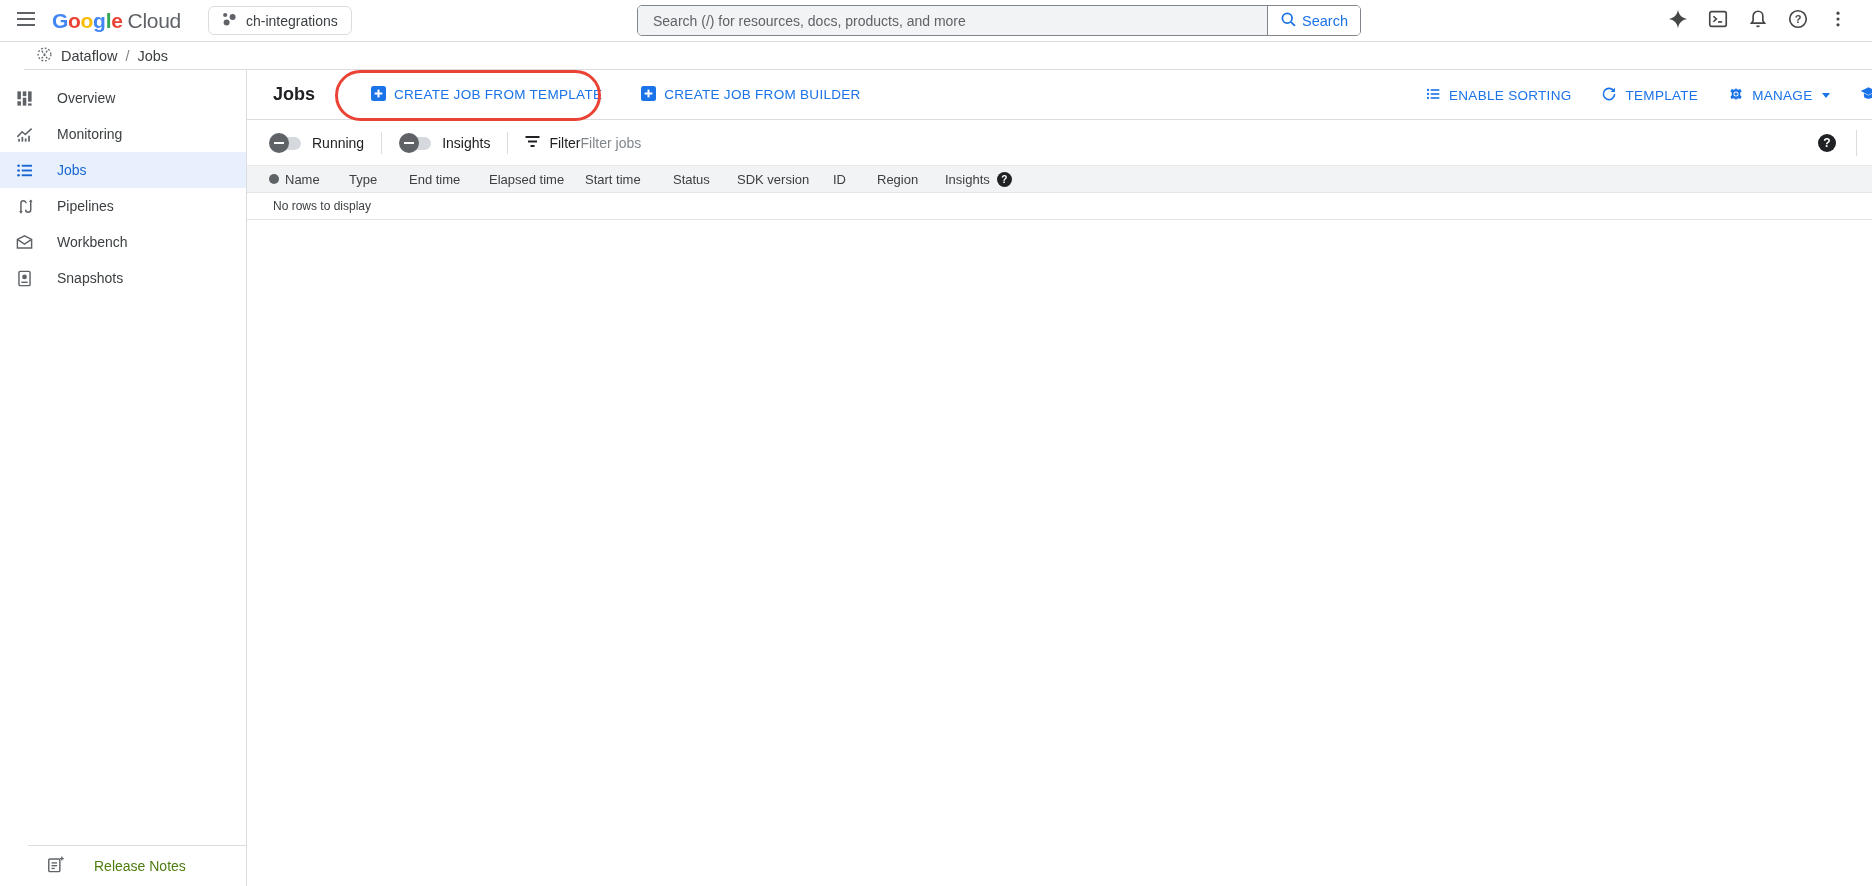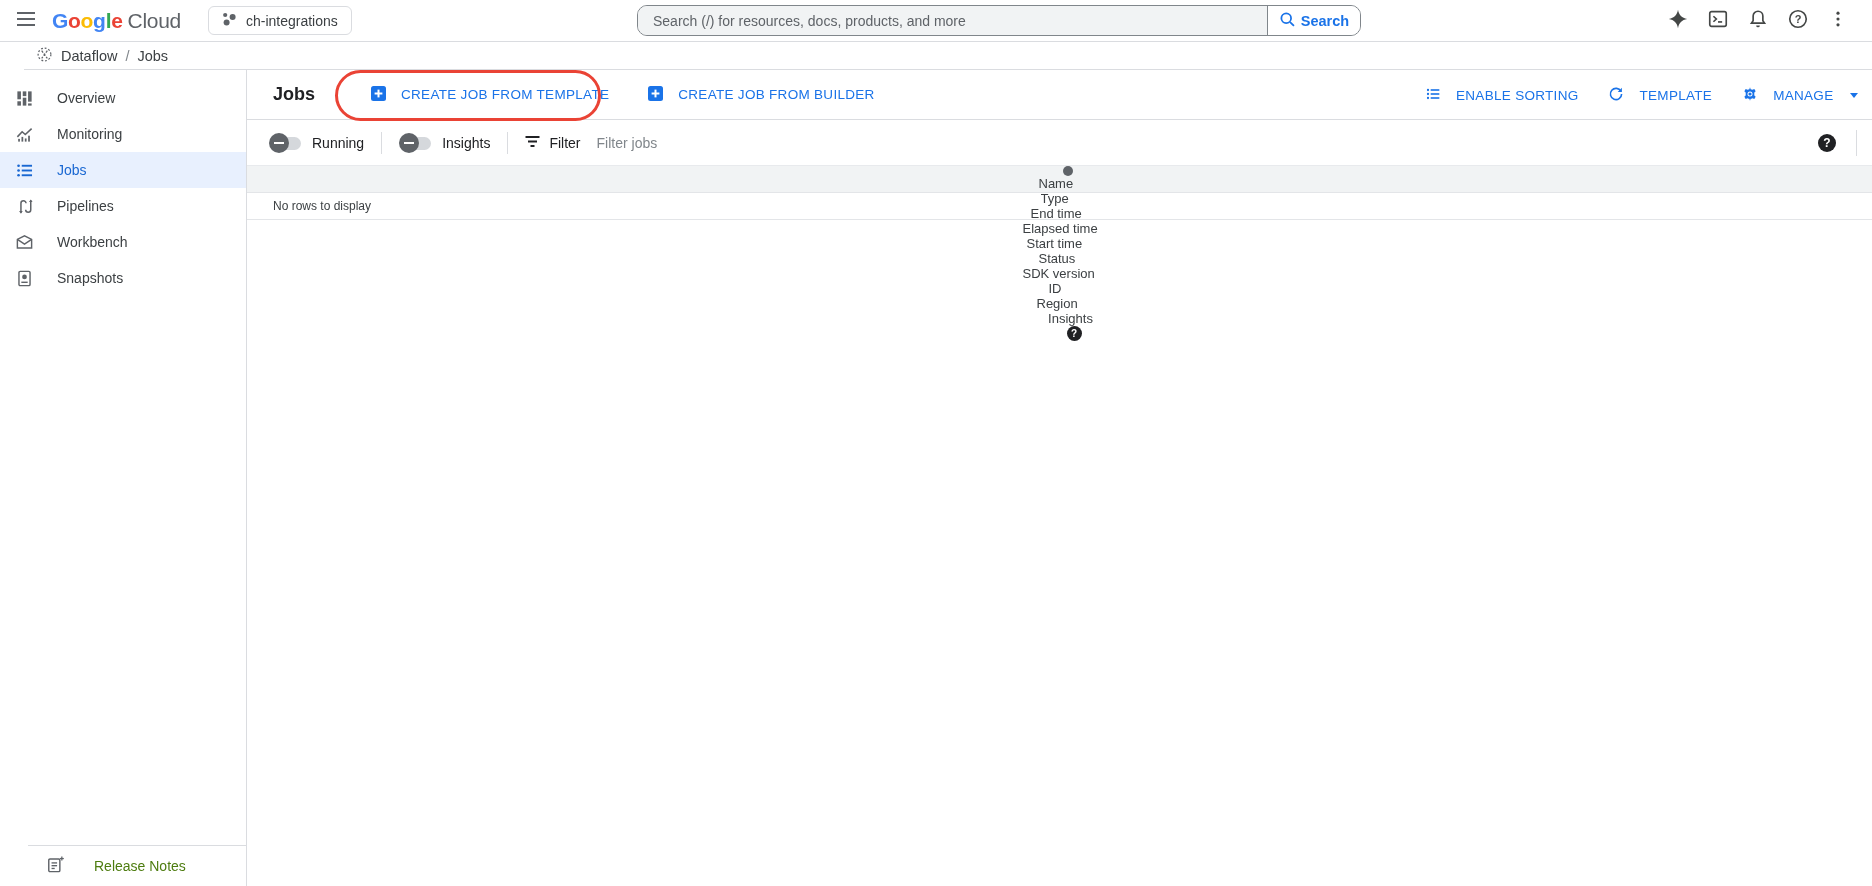--- a/index.html
+++ b/index.html
@@ -12,27 +12,27 @@
   .icon-btn { width:36px; height:36px; display:flex; align-items:center; justify-content:center;
     border:none; background:transparent; cursor:pointer; }
   .logo { display:flex; align-items:baseline; margin-left:8px; font-size:21px; letter-spacing:-0.3px; cursor:pointer; }
   .logo .gword { font-weight:700; }
   .gl0{color:#4285F4}.gl1{color:#EA4335}.gl2{color:#FBBC04}.gl3{color:#4285F4}.gl4{color:#34A853}.gl5{color:#EA4335}
   .logo .cloud { color:#5f6368; margin-left:5px; font-weight:400; }
   .project-chip { margin-left:27px; height:29px; border:1px solid #dadce0; border-radius:6px;
     display:flex; align-items:center; padding:0 13px; gap:9px; font-size:14px; color:#3c4043;
     background:#fff; cursor:pointer; }
   .search-wrap { position:absolute; left:637px; top:5px; width:724px; height:31px; display:flex;
-    border:1px solid #80868b; border-radius:10px; overflow:hidden; background:#f1f3f4; }
+    border:1px solid #80868b; border-radius:5px; overflow:hidden; background:#f1f3f4; }
   .search-input { flex:1; border:none; outline:none; background:#f1f3f4; padding:0 15px;
     font-size:14px; color:#202124; font-family:inherit; }
   .search-input::placeholder { color:#5f6368; }
   .search-btn { width:93px; background:#fff; border:none; border-left:1px solid #80868b;
     display:flex; align-items:center; justify-content:center; gap:5px; color:#1a73e8;
-    font-size:14.5px; font-weight:700; cursor:pointer; font-family:inherit; }
+    font-size:14.5px; font-weight:400; cursor:pointer; font-family:inherit; }
   .topbar-actions { margin-left:auto; display:flex; align-items:center; gap:4px; }
 
   
   .breadcrumb-bar { height:28px; border-bottom:1px solid #dadce0; display:flex; align-items:center;
     padding-left:12px; gap:8px; font-size:14.5px; color:#3c4043; background:#fff;margin-left:24px; }
   .crumb { cursor:pointer; }
   .crumb-sep { color:#80868b; }
 
   
   .app-body { display:flex; height:816px; }
@@ -45,50 +45,50 @@
   .release-notes { position:absolute; bottom:0; left:0; right:0; height:41px; border-top:1px solid #dadce0;
     display:flex; align-items:center; padding-left:18px; gap:29px; font-size:14px; color:#4d7c0f; cursor:pointer;margin-left:28px; }
 
   .content { flex:1; position:relative; min-width:0; }
 
   
   .page-header { height:50px; border-bottom:1px solid #dadce0; display:flex; align-items:center;
     padding-left:26px; position:relative; }
   .page-title { font-size:18px; color:#202124; }
   .create-btns { display:flex; margin-left:56px; gap:39px; }
-  .text-btn { display:flex; align-items:center; gap:15px; color:#1a73e8; font-size:13.5px;
+  .text-btn { display:flex; align-items:center; gap:8px; color:#1a73e8; font-size:13.5px;
     font-weight:500; letter-spacing:0.3px; background:none; border:none; cursor:pointer;
     font-family:inherit; white-space:nowrap; }
   .header-actions { position:absolute; left:1178px; top:0; height:50px; display:flex;
     align-items:center; gap:30px; }
   .caret { width:0; height:0; border-left:4.5px solid transparent; border-right:4.5px solid transparent;
     border-top:5px solid #1a73e8; margin-left:2px; }
   .annotation-ellipse { position:absolute; left:88px; top:0px; width:266px; height:51px;
     border:3.5px solid #ea4335; border-radius:28px; pointer-events:none; z-index:5; }
 
   
   .filter-bar { height:45px; display:flex; align-items:center; padding-left:22px; position:relative; }
   .toggle { width:32px; height:20px; position:relative; flex:none; cursor:pointer; }
   .toggle .track { position:absolute; left:4px; top:4px; width:28px; height:13px; background:#d5d8dc; border-radius:7px; }
   .toggle .thumb { position:absolute; left:0; top:0; width:20px; height:20px; background:#5f6368; border-radius:50%; }
   .toggle .thumb::after { content:""; position:absolute; left:5px; top:9px; width:10px; height:2px; background:#fff; }
   .toggle-label { margin-left:11px; font-size:14px; color:#202124; }
   .v-div { width:1px; height:22px; background:#dadce0; margin:0 17px; }
   .filter-static { display:flex; align-items:center; gap:9px; font-size:14px; font-weight:500; color:#202124; cursor:pointer; }
-  .filter-input { border:none; outline:none; font-size:14px; margin-left:16px; width:400px;
+  .filter-input { border:none; outline:none; font-size:14px; width:400px;
     color:#ef4444; font-family:inherit; background:transparent; }
   .filter-input::placeholder { color:#80868b; }
   .help-badge { width:18px; height:18px; border-radius:50%; background:#202124; color:#fff;
     font-size:12px; font-weight:700; display:flex; align-items:center; justify-content:center; cursor:pointer; }
   .filter-help { position:absolute; right:36px; }
   .filter-end-div { position:absolute; right:15px; width:1px; height:26px; background:#dadce0; }
 
   
   .table-header { height:28px; background:#f1f3f4; border-top:1px solid #e8eaed; border-bottom:1px solid #e3e5e8;
-    display:flex; align-items:center; padding-left:22px; font-size:13px; color:#3c4043;flex-direction:column; }
+    display:flex; align-items:center; padding-left:22px; font-size:13px; color:#3c4043; }
   .status-dot { width:10px; height:10px; border-radius:50%; background:#5f6368; margin-right:6px; flex:none; }
   .col { flex:none; white-space:nowrap; overflow:hidden; }
   .c0{width:64px}.c1{width:60px}.c2{width:80px}.c3{width:96px}.c4{width:88px}
   .c5{width:64px}.c6{width:96px}.c7{width:44px}.c8{width:68px}.c9{width:auto}
   .insights-help { width:15px; height:15px; font-size:10px; margin-left:7px; flex:none; }
   .empty-row { height:27px; border-bottom:1px solid #e3e5e8; display:flex; align-items:center;
     padding-left:26px; font-size:12px; color:#3c4043; }
 </style>
 </head>
 <body>

